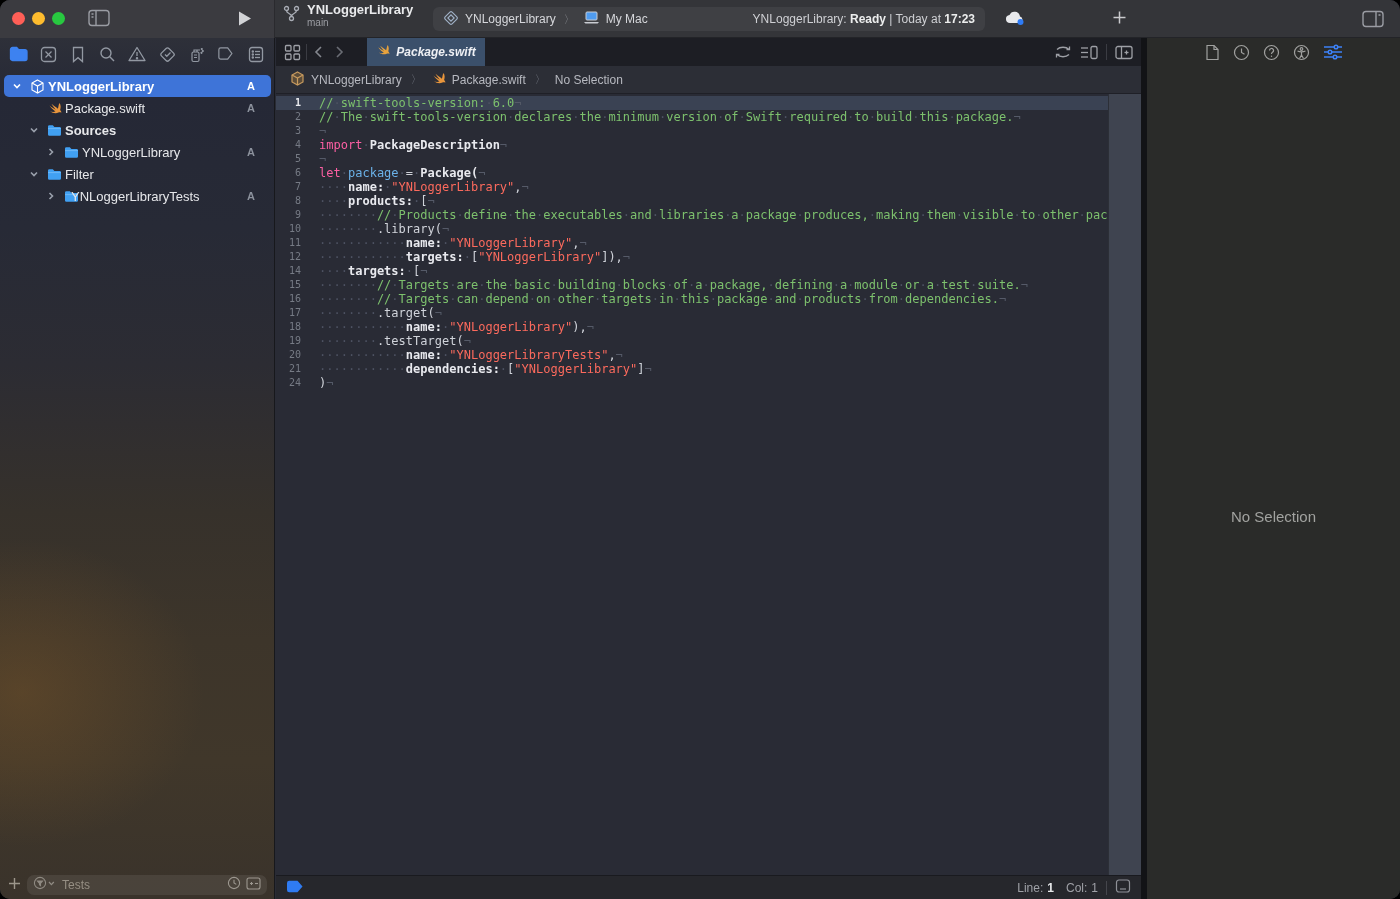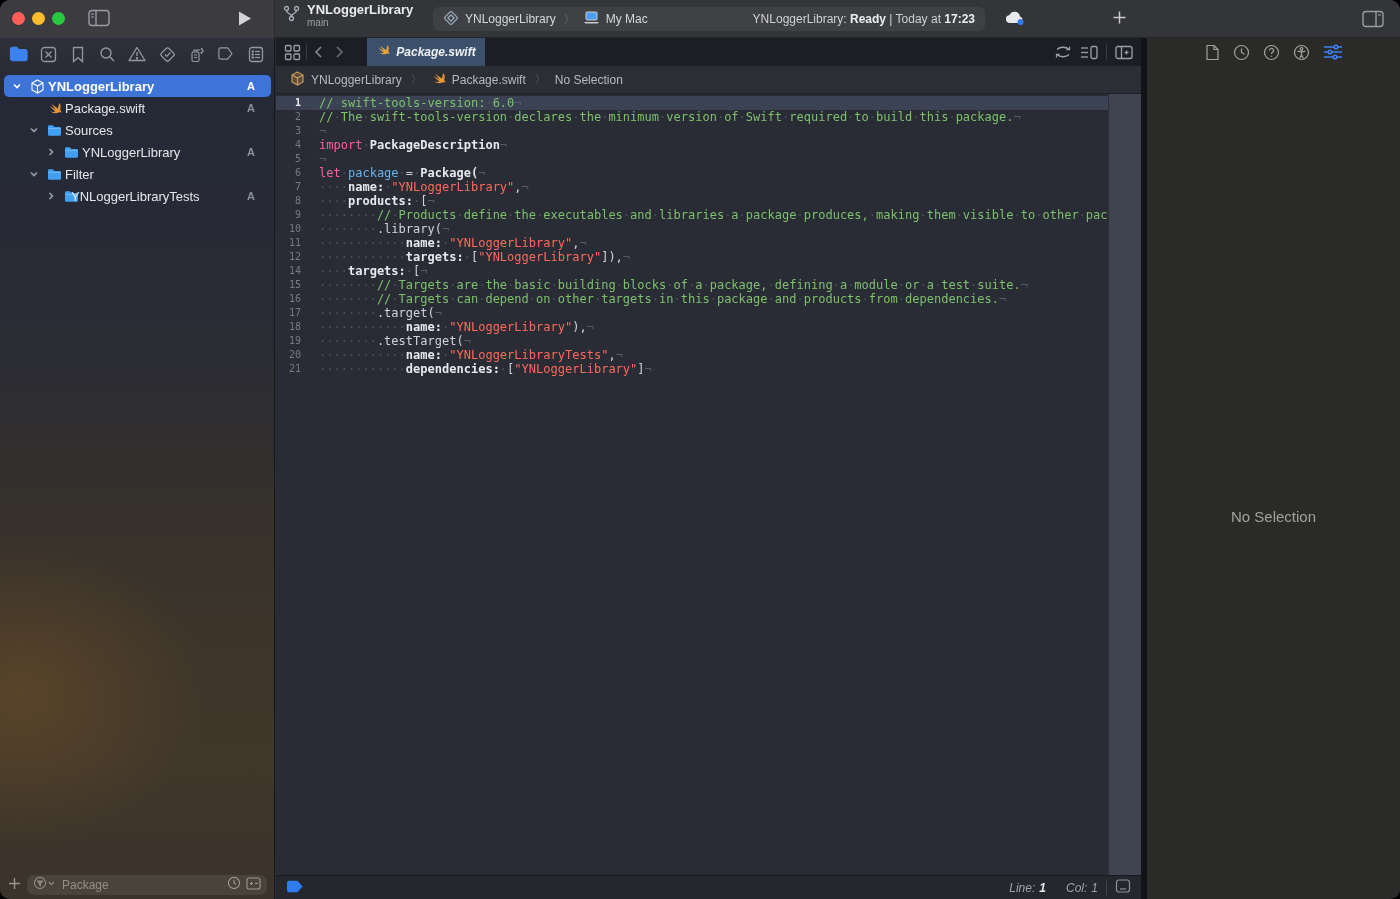--- a/index.html
+++ b/index.html
@@ -59,21 +59,21 @@
   .code-line{position:relative;height:14px;white-space:pre;display:flex;}
   .code-line.cur{background:#3a4253;}
   .ln{width:34px;padding-right:9px;text-align:right;font-size:10px;color:#767b85;flex:none;line-height:14px;}
   .code-line.cur .ln{color:#e9ebef;font-weight:bold;}
   .code-text{padding-left:9px;letter-spacing:0;}
   .cm{color:#7dc16d;} .kw{color:#fc5fa3;} .st{color:#fc6a5d;} .vr{color:#6bb2e9;}
   .ty,.lb{color:#e8e9ee;font-weight:bold;} .pl{color:#d0d3da;}
   .ws{color:#4d5262;} .nl{color:#555a68;}
   .minimap{position:absolute;right:0;top:56px;width:33px;height:781px;background:#3f4450;border-left:1px solid rgba(0,0,0,.3);}
   .editor-bottom{position:absolute;left:0;bottom:0;width:865px;height:24px;background:#26272c;border-top:1px solid #191a1f;display:flex;align-items:center;padding:0 10px;}
-  .linecol{margin-left:auto;font-size:12px;color:#9fa1a7;display:flex;align-items:center;gap:4px;font-style:italic;}
+  .linecol{margin-left:auto;font-size:12px;color:#9fa1a7;display:flex;align-items:center;gap:4px;}
   .linecol b{color:#e6e7e9;}
   .lc-sep{width:1px;height:14px;background:#45464c;margin:0 8px;}
 
   
   .divider-v{position:absolute;left:1141px;top:38px;width:6px;height:861px;background:#121316;}
   .inspector{position:absolute;left:1147px;top:38px;width:253px;height:861px;background:#2a2b29;}
   .insp-bar{position:absolute;left:0;top:0;width:253px;height:28px;display:flex;align-items:center;justify-content:center;gap:13px;}
   .insp-empty{position:absolute;left:0;top:470px;width:253px;text-align:center;font-size:15px;color:#a1a29f;}
 </style>
 </head>
@@ -242,21 +242,21 @@
         </div>
         <div class="tree-row" style="top: 22px;">
           <span class="tr-icon" style="left:47px">
             <svg width="15" height="15" viewBox="0 0 16 16">
               <path d="M13.4 2.2 C14.7 4.4 15 7.1 14 9.5 C14.9 10.6 15.4 11.9 15.5 12.4 C15.5 12.4 13.6 11.6 12.2 12.3 C9.6 13.5 6 13.1 3.2 10.9 C5 11.7 7.2 11.9 9 11.2 C6.3 9.5 4 7 2.6 4.9 C4.6 6.6 7.3 8.3 9.3 9.2 C7.4 7.2 5.6 4.6 4.8 3 C7.2 5 9.9 6.9 11.6 8.2 C12.4 6.1 12.2 3.9 13.4 2.2 Z" fill="#e8953c"></path>
             </svg>
           </span>
           <span class="tr-label" style="left:65px">Package.swift</span>
           <span class="tr-badge">A</span>
         </div>
-        <div class="tree-row" style="top: 44px;">
+        <div class="tree-row" style="top: 44px; font-weight: bold;">
           <span class="tr-chev" style="left:29px">
             <svg width="10" height="10" viewBox="0 0 10 10" fill="none" stroke="#9aa0ac" stroke-width="1.6">
               <path d="M2 3.5 L5 6.5 L8 3.5"></path>
             </svg>
           </span>
           <span class="tr-icon" style="left:47px">
             <svg width="15" height="13" viewBox="0 0 15 13">
               <path d="M1 2.6 a1.4 1.4 0 0 1 1.4-1.4 h3.4 l1.6 1.8 h5.2 a1.4 1.4 0 0 1 1.4 1.4 v6 a1.4 1.4 0 0 1 -1.4 1.4 h-10.2 a1.4 1.4 0 0 1 -1.4-1.4 Z" fill="#41a0f2"></path>
               <path d="M1 4.6 h13" stroke="#77bef7" stroke-width="0.8"></path>
             </svg>
@@ -316,21 +316,21 @@
           </svg>
       </span>
       <div class="filter-field">
         <span>
           <svg width="24" height="14" viewBox="0 0 24 14" fill="none" stroke="#8f8a82" stroke-width="1.1">
               <circle cx="7" cy="7" r="5.6"></circle>
               <path d="M4.5 5 h5 l-2 2.4 v2.2 l-1 -0.8 v-1.4 Z" fill="#8f8a82"></path>
               <path d="M16 6 l2.4 2.6 2.4-2.6" stroke-width="1.3"></path>
             </svg>
         </span>
-        <span class="filter-ph">Package</span>
+        <span class="filter-ph">Tests</span>
         <span>
           <svg width="14" height="14" viewBox="0 0 14 14" fill="none" stroke="#9d9890" stroke-width="1.1">
               <circle cx="7" cy="7" r="5.6"></circle>
               <path d="M7 3.8 v3.2 l2.3 1.4"></path>
             </svg>
         </span>
         <span>
           <svg width="15" height="13" viewBox="0 0 15 13" fill="none" stroke="#9d9890" stroke-width="1.1">
               <rect x="1" y="1" width="13" height="11" rx="2"></rect>
               <line x1="4" y1="6.5" x2="7" y2="6.5"></line>
@@ -434,34 +434,35 @@
           <div class="code-line"><span class="ln">11</span><span class="code-text"><span class="ws">·</span><span class="ws">·</span><span class="ws">·</span><span class="ws">·</span><span class="ws">·</span><span class="ws">·</span><span class="ws">·</span><span class="ws">·</span><span class="ws">·</span><span class="ws">·</span><span class="ws">·</span><span class="ws">·</span><span class="lb">n</span><span class="lb">a</span><span class="lb">m</span><span class="lb">e</span><span class="lb">:</span><span class="ws">·</span><span class="st">"</span><span class="st">Y</span><span class="st">N</span><span class="st">L</span><span class="st">o</span><span class="st">g</span><span class="st">g</span><span class="st">e</span><span class="st">r</span><span class="st">L</span><span class="st">i</span><span class="st">b</span><span class="st">r</span><span class="st">a</span><span class="st">r</span><span class="st">y</span><span class="st">"</span><span class="pl">,</span><span class="nl">¬</span></span></div>
           <div class="code-line"><span class="ln">12</span><span class="code-text"><span class="ws">·</span><span class="ws">·</span><span class="ws">·</span><span class="ws">·</span><span class="ws">·</span><span class="ws">·</span><span class="ws">·</span><span class="ws">·</span><span class="ws">·</span><span class="ws">·</span><span class="ws">·</span><span class="ws">·</span><span class="lb">t</span><span class="lb">a</span><span class="lb">r</span><span class="lb">g</span><span class="lb">e</span><span class="lb">t</span><span class="lb">s</span><span class="lb">:</span><span class="ws">·</span><span class="pl">[</span><span class="st">"</span><span class="st">Y</span><span class="st">N</span><span class="st">L</span><span class="st">o</span><span class="st">g</span><span class="st">g</span><span class="st">e</span><span class="st">r</span><span class="st">L</span><span class="st">i</span><span class="st">b</span><span class="st">r</span><span class="st">a</span><span class="st">r</span><span class="st">y</span><span class="st">"</span><span class="pl">]</span><span class="pl">)</span><span class="pl">,</span><span class="nl">¬</span></span></div>
           <div class="code-line"><span class="ln">14</span><span class="code-text"><span class="ws">·</span><span class="ws">·</span><span class="ws">·</span><span class="ws">·</span><span class="lb">t</span><span class="lb">a</span><span class="lb">r</span><span class="lb">g</span><span class="lb">e</span><span class="lb">t</span><span class="lb">s</span><span class="lb">:</span><span class="ws">·</span><span class="pl">[</span><span class="nl">¬</span></span></div>
           <div class="code-line"><span class="ln">15</span><span class="code-text"><span class="ws">·</span><span class="ws">·</span><span class="ws">·</span><span class="ws">·</span><span class="ws">·</span><span class="ws">·</span><span class="ws">·</span><span class="ws">·</span><span class="cm">/</span><span class="cm">/</span><span class="ws">·</span><span class="cm">T</span><span class="cm">a</span><span class="cm">r</span><span class="cm">g</span><span class="cm">e</span><span class="cm">t</span><span class="cm">s</span><span class="ws">·</span><span class="cm">a</span><span class="cm">r</span><span class="cm">e</span><span class="ws">·</span><span class="cm">t</span><span class="cm">h</span><span class="cm">e</span><span class="ws">·</span><span class="cm">b</span><span class="cm">a</span><span class="cm">s</span><span class="cm">i</span><span class="cm">c</span><span class="ws">·</span><span class="cm">b</span><span class="cm">u</span><span class="cm">i</span><span class="cm">l</span><span class="cm">d</span><span class="cm">i</span><span class="cm">n</span><span class="cm">g</span><span class="ws">·</span><span class="cm">b</span><span class="cm">l</span><span class="cm">o</span><span class="cm">c</span><span class="cm">k</span><span class="cm">s</span><span class="ws">·</span><span class="cm">o</span><span class="cm">f</span><span class="ws">·</span><span class="cm">a</span><span class="ws">·</span><span class="cm">p</span><span class="cm">a</span><span class="cm">c</span><span class="cm">k</span><span class="cm">a</span><span class="cm">g</span><span class="cm">e</span><span class="cm">,</span><span class="ws">·</span><span class="cm">d</span><span class="cm">e</span><span class="cm">f</span><span class="cm">i</span><span class="cm">n</span><span class="cm">i</span><span class="cm">n</span><span class="cm">g</span><span class="ws">·</span><span class="cm">a</span><span class="ws">·</span><span class="cm">m</span><span class="cm">o</span><span class="cm">d</span><span class="cm">u</span><span class="cm">l</span><span class="cm">e</span><span class="ws">·</span><span class="cm">o</span><span class="cm">r</span><span class="ws">·</span><span class="cm">a</span><span class="ws">·</span><span class="cm">t</span><span class="cm">e</span><span class="cm">s</span><span class="cm">t</span><span class="ws">·</span><span class="cm">s</span><span class="cm">u</span><span class="cm">i</span><span class="cm">t</span><span class="cm">e</span><span class="cm">.</span><span class="nl">¬</span></span></div>
           <div class="code-line"><span class="ln">16</span><span class="code-text"><span class="ws">·</span><span class="ws">·</span><span class="ws">·</span><span class="ws">·</span><span class="ws">·</span><span class="ws">·</span><span class="ws">·</span><span class="ws">·</span><span class="cm">/</span><span class="cm">/</span><span class="ws">·</span><span class="cm">T</span><span class="cm">a</span><span class="cm">r</span><span class="cm">g</span><span class="cm">e</span><span class="cm">t</span><span class="cm">s</span><span class="ws">·</span><span class="cm">c</span><span class="cm">a</span><span class="cm">n</span><span class="ws">·</span><span class="cm">d</span><span class="cm">e</span><span class="cm">p</span><span class="cm">e</span><span class="cm">n</span><span class="cm">d</span><span class="ws">·</span><span class="cm">o</span><span class="cm">n</span><span class="ws">·</span><span class="cm">o</span><span class="cm">t</span><span class="cm">h</span><span class="cm">e</span><span class="cm">r</span><span class="ws">·</span><span class="cm">t</span><span class="cm">a</span><span class="cm">r</span><span class="cm">g</span><span class="cm">e</span><span class="cm">t</span><span class="cm">s</span><span class="ws">·</span><span class="cm">i</span><span class="cm">n</span><span class="ws">·</span><span class="cm">t</span><span class="cm">h</span><span class="cm">i</span><span class="cm">s</span><span class="ws">·</span><span class="cm">p</span><span class="cm">a</span><span class="cm">c</span><span class="cm">k</span><span class="cm">a</span><span class="cm">g</span><span class="cm">e</span><span class="ws">·</span><span class="cm">a</span><span class="cm">n</span><span class="cm">d</span><span class="ws">·</span><span class="cm">p</span><span class="cm">r</span><span class="cm">o</span><span class="cm">d</span><span class="cm">u</span><span class="cm">c</span><span class="cm">t</span><span class="cm">s</span><span class="ws">·</span><span class="cm">f</span><span class="cm">r</span><span class="cm">o</span><span class="cm">m</span><span class="ws">·</span><span class="cm">d</span><span class="cm">e</span><span class="cm">p</span><span class="cm">e</span><span class="cm">n</span><span class="cm">d</span><span class="cm">e</span><span class="cm">n</span><span class="cm">c</span><span class="cm">i</span><span class="cm">e</span><span class="cm">s</span><span class="cm">.</span><span class="nl">¬</span></span></div>
           <div class="code-line"><span class="ln">17</span><span class="code-text"><span class="ws">·</span><span class="ws">·</span><span class="ws">·</span><span class="ws">·</span><span class="ws">·</span><span class="ws">·</span><span class="ws">·</span><span class="ws">·</span><span class="pl">.</span><span class="pl">t</span><span class="pl">a</span><span class="pl">r</span><span class="pl">g</span><span class="pl">e</span><span class="pl">t</span><span class="pl">(</span><span class="nl">¬</span></span></div>
           <div class="code-line"><span class="ln">18</span><span class="code-text"><span class="ws">·</span><span class="ws">·</span><span class="ws">·</span><span class="ws">·</span><span class="ws">·</span><span class="ws">·</span><span class="ws">·</span><span class="ws">·</span><span class="ws">·</span><span class="ws">·</span><span class="ws">·</span><span class="ws">·</span><span class="lb">n</span><span class="lb">a</span><span class="lb">m</span><span class="lb">e</span><span class="lb">:</span><span class="ws">·</span><span class="st">"</span><span class="st">Y</span><span class="st">N</span><span class="st">L</span><span class="st">o</span><span class="st">g</span><span class="st">g</span><span class="st">e</span><span class="st">r</span><span class="st">L</span><span class="st">i</span><span class="st">b</span><span class="st">r</span><span class="st">a</span><span class="st">r</span><span class="st">y</span><span class="st">"</span><span class="pl">)</span><span class="pl">,</span><span class="nl">¬</span></span></div>
           <div class="code-line"><span class="ln">19</span><span class="code-text"><span class="ws">·</span><span class="ws">·</span><span class="ws">·</span><span class="ws">·</span><span class="ws">·</span><span class="ws">·</span><span class="ws">·</span><span class="ws">·</span><span class="pl">.</span><span class="pl">t</span><span class="pl">e</span><span class="pl">s</span><span class="pl">t</span><span class="pl">T</span><span class="pl">a</span><span class="pl">r</span><span class="pl">g</span><span class="pl">e</span><span class="pl">t</span><span class="pl">(</span><span class="nl">¬</span></span></div>
           <div class="code-line"><span class="ln">20</span><span class="code-text"><span class="ws">·</span><span class="ws">·</span><span class="ws">·</span><span class="ws">·</span><span class="ws">·</span><span class="ws">·</span><span class="ws">·</span><span class="ws">·</span><span class="ws">·</span><span class="ws">·</span><span class="ws">·</span><span class="ws">·</span><span class="lb">n</span><span class="lb">a</span><span class="lb">m</span><span class="lb">e</span><span class="lb">:</span><span class="ws">·</span><span class="st">"</span><span class="st">Y</span><span class="st">N</span><span class="st">L</span><span class="st">o</span><span class="st">g</span><span class="st">g</span><span class="st">e</span><span class="st">r</span><span class="st">L</span><span class="st">i</span><span class="st">b</span><span class="st">r</span><span class="st">a</span><span class="st">r</span><span class="st">y</span><span class="st">T</span><span class="st">e</span><span class="st">s</span><span class="st">t</span><span class="st">s</span><span class="st">"</span><span class="pl">,</span><span class="nl">¬</span></span></div>
           <div class="code-line"><span class="ln">21</span><span class="code-text"><span class="ws">·</span><span class="ws">·</span><span class="ws">·</span><span class="ws">·</span><span class="ws">·</span><span class="ws">·</span><span class="ws">·</span><span class="ws">·</span><span class="ws">·</span><span class="ws">·</span><span class="ws">·</span><span class="ws">·</span><span class="lb">d</span><span class="lb">e</span><span class="lb">p</span><span class="lb">e</span><span class="lb">n</span><span class="lb">d</span><span class="lb">e</span><span class="lb">n</span><span class="lb">c</span><span class="lb">i</span><span class="lb">e</span><span class="lb">s</span><span class="lb">:</span><span class="ws">·</span><span class="pl">[</span><span class="st">"</span><span class="st">Y</span><span class="st">N</span><span class="st">L</span><span class="st">o</span><span class="st">g</span><span class="st">g</span><span class="st">e</span><span class="st">r</span><span class="st">L</span><span class="st">i</span><span class="st">b</span><span class="st">r</span><span class="st">a</span><span class="st">r</span><span class="st">y</span><span class="st">"</span><span class="pl">]</span><span class="nl">¬</span></span></div>
+          <div class="code-line"><span class="ln">24</span><span class="code-text"><span class="pl">)</span><span class="nl">¬</span></span></div>
         </div>
     </div>
     <div class="minimap"></div>
 
     <div class="editor-bottom">
       <span>
         <svg width="18" height="13" viewBox="0 0 18 13">
             <path d="M1 3 a2.2 2.2 0 0 1 2.2 -2.2 h8.3 l5 5.7 -5 5.7 h-8.3 a2.2 2.2 0 0 1 -2.2 -2.2 Z" fill="#2f7bf2"></path>
           </svg>
       </span>
       <span class="linecol">
         <span>Line:</span>
           <b>1</b>
-        <span style="margin-left:16px">Col:</span>
+        <span style="margin-left:8px">Col:</span>
           <span>1</span>
       </span>
       <span class="lc-sep"></span>
       <span>
         <svg width="16" height="14" viewBox="0 0 16 14" fill="none" stroke="#8e9097" stroke-width="1.2">
             <rect x="1.5" y="1" width="13" height="12" rx="2.5"></rect>
             <line x1="5" y1="10" x2="11" y2="10"></line>
           </svg>
       </span>
     </div>

